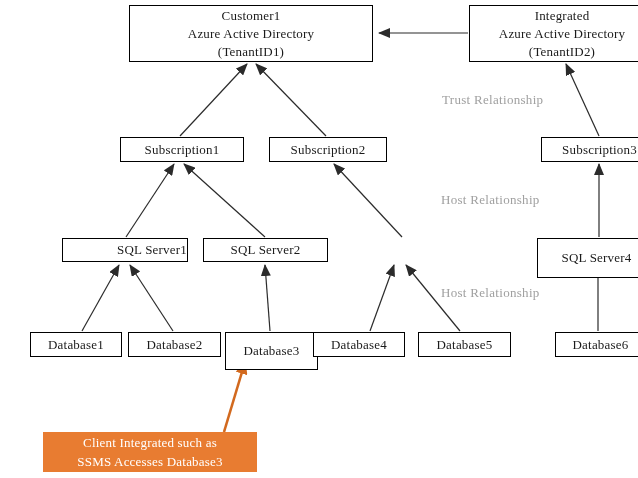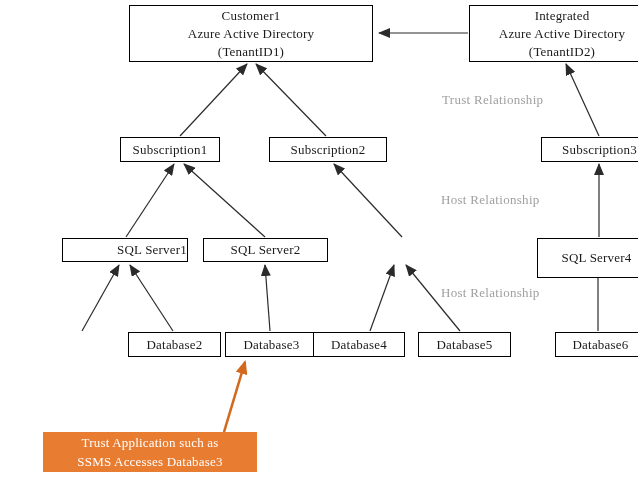--- a/index.html
+++ b/index.html
@@ -62,58 +62,61 @@
     <span>Customer1</span>
     <span>Azure Active Directory</span>
     <span>(TenantID1)</span>
   </div>
   <div class="node" style="left:441px;top:5px;width:186px;height:57px;">
     <span>Integrated</span>
     <span>Azure Active Directory</span>
     <span>(TenantID2)</span>
   </div>
 
-  <div class="node" style="left:92px;top:137px;width:100px;height:25px;">
+  <div class="node" style="left:92px;top:137px;width:124px;height:25px;">
     <span>Subscription1</span>
   </div>
   <div class="node" style="left:241px;top:137px;width:118px;height:25px;">
     <span>Subscription2</span>
   </div>
   <div class="node" style="left:513px;top:137px;width:117px;height:25px;">
     <span>Subscription3</span>
   </div>
 
   <div class="node" style="left:34px;top:238px;width:126px;height:24px;align-items:flex-end;">
     <span>SQL Server1</span>
   </div>
   <div class="node" style="left:175px;top:238px;width:125px;height:24px;">
     <span>SQL Server2</span>
   </div>
   <div class="node" style="left:509px;top:238px;width:119px;height:40px;">
     <span>SQL Server4</span>
   </div>
 
+  <div class="node" style="left:2px;top:332px;width:92px;height:25px;">
+    <span>Database1</span>
+  </div>
   <div class="node" style="left:100px;top:332px;width:93px;height:25px;">
     <span>Database2</span>
   </div>
-  <div class="node" style="left:197px;top:332px;width:93px;height:25px;">
+  <div class="node" style="left:197px;top:332px;width:93px;height:38px;">
     <span>Database3</span>
   </div>
   <div class="node" style="left:285px;top:332px;width:92px;height:25px;">
     <span>Database4</span>
   </div>
   <div class="node" style="left:390px;top:332px;width:93px;height:25px;">
     <span>Database5</span>
   </div>
   <div class="node" style="left:527px;top:332px;width:91px;height:25px;">
     <span>Database6</span>
   </div>
 
   <div class="rel-label" style="left:414px;top:92px;">Trust Relationship</div>
   <div class="rel-label" style="left:413px;top:192px;">Host Relationship</div>
   <div class="rel-label" style="left:413px;top:285px;">Host Relationship</div>
 
   <div class="callout" style="left:15px;top:432px;width:214px;height:40px;">
-    <span>Trust Application such as</span>
+    <span>Client Integrated such as</span>
     <span>SSMS Accesses Database3</span>
   </div>
 
 </div>
 
 </body></html>

